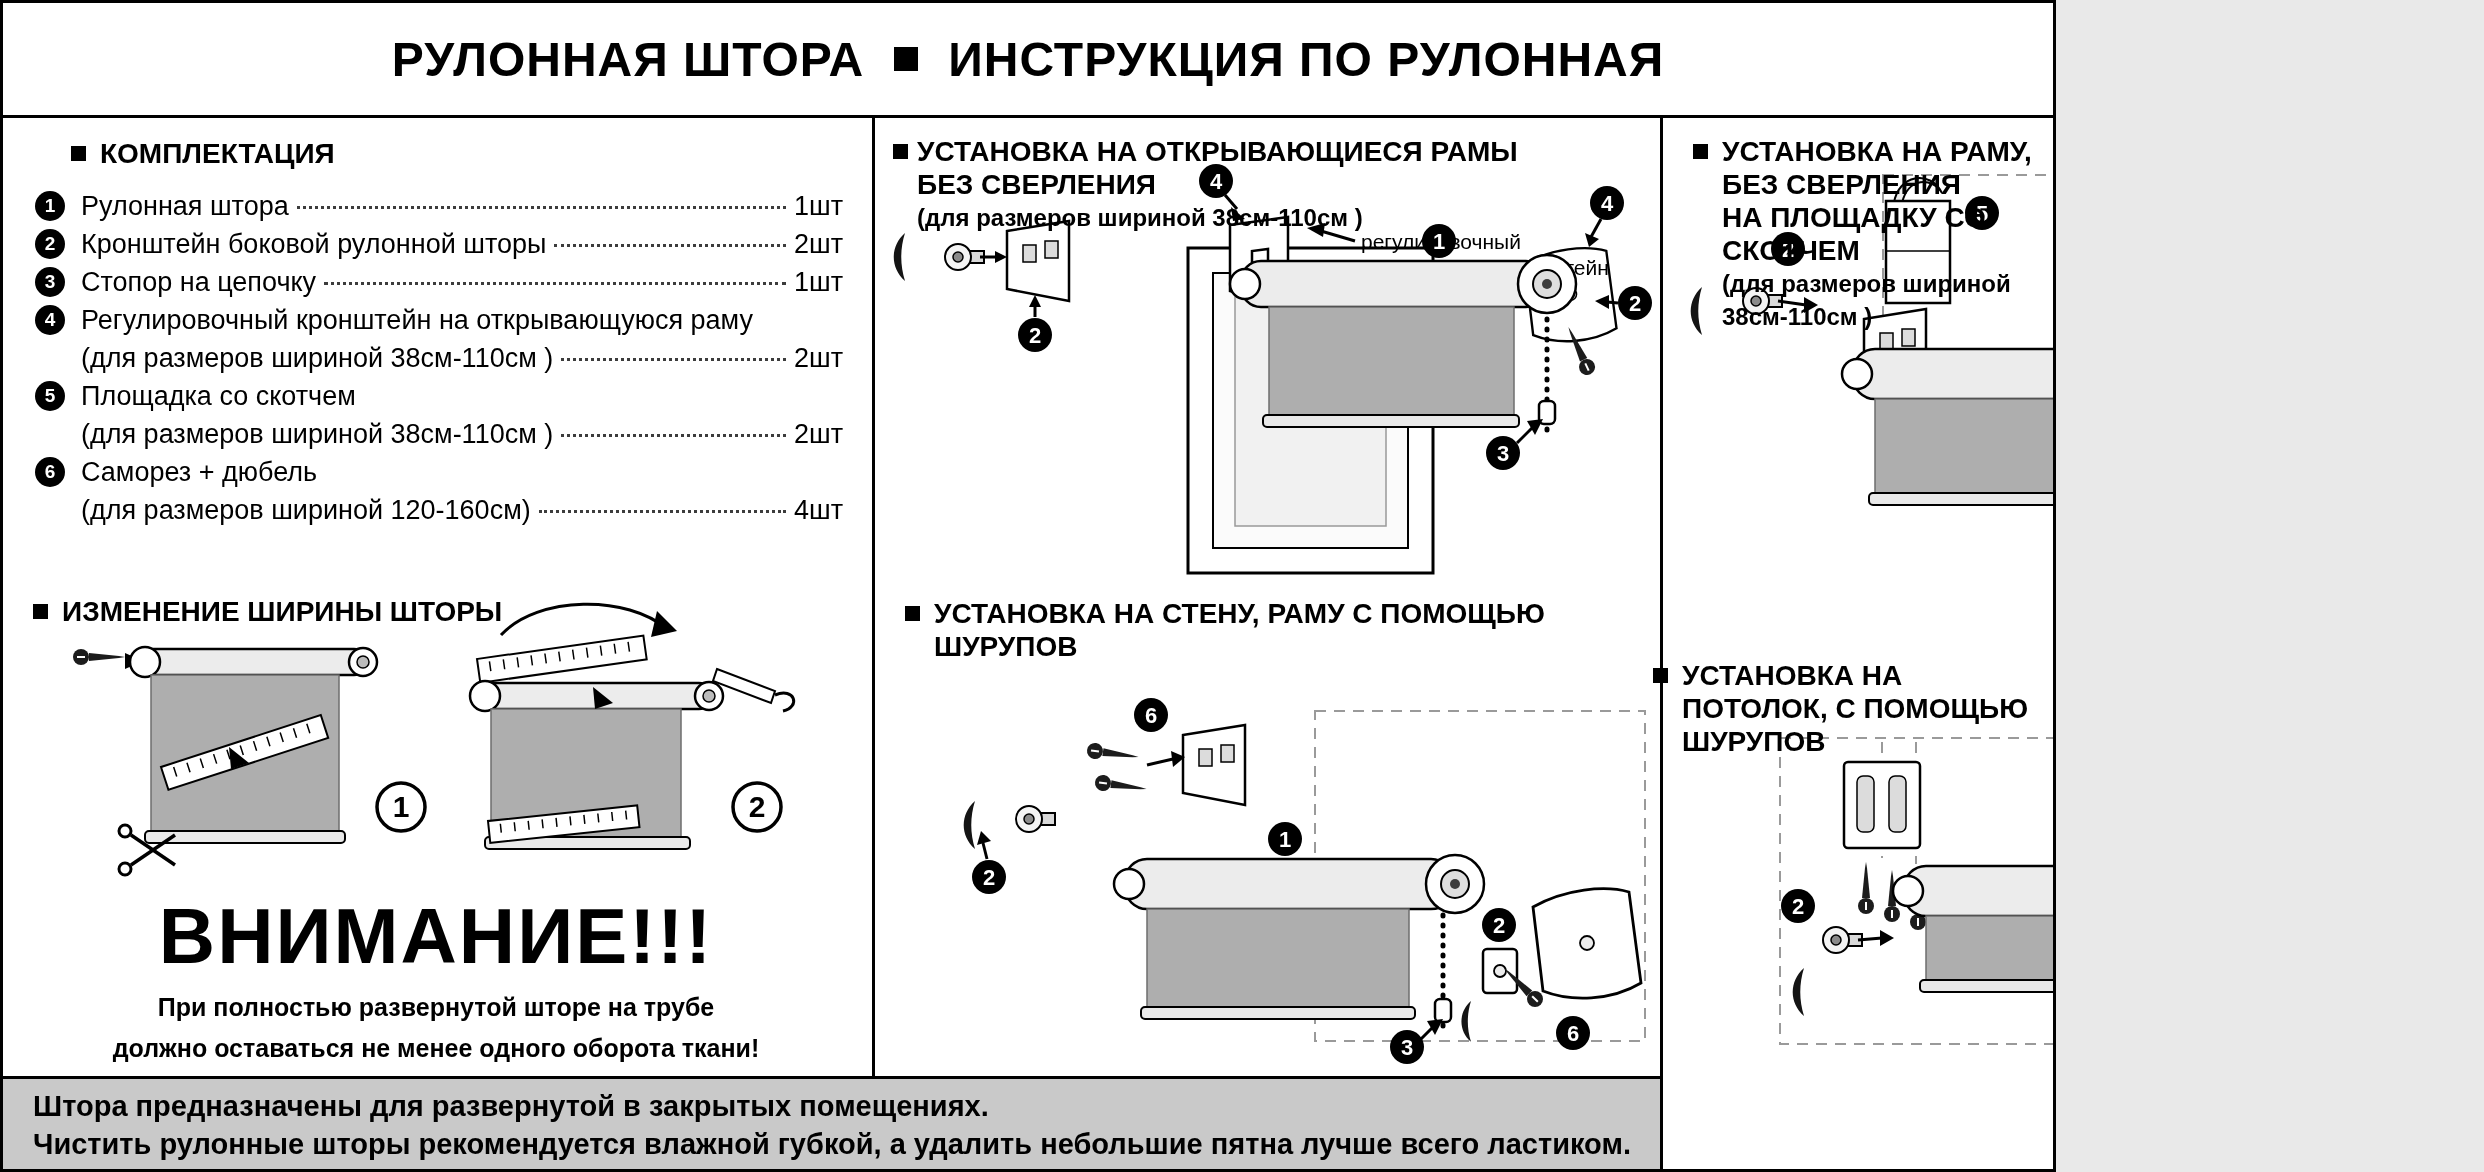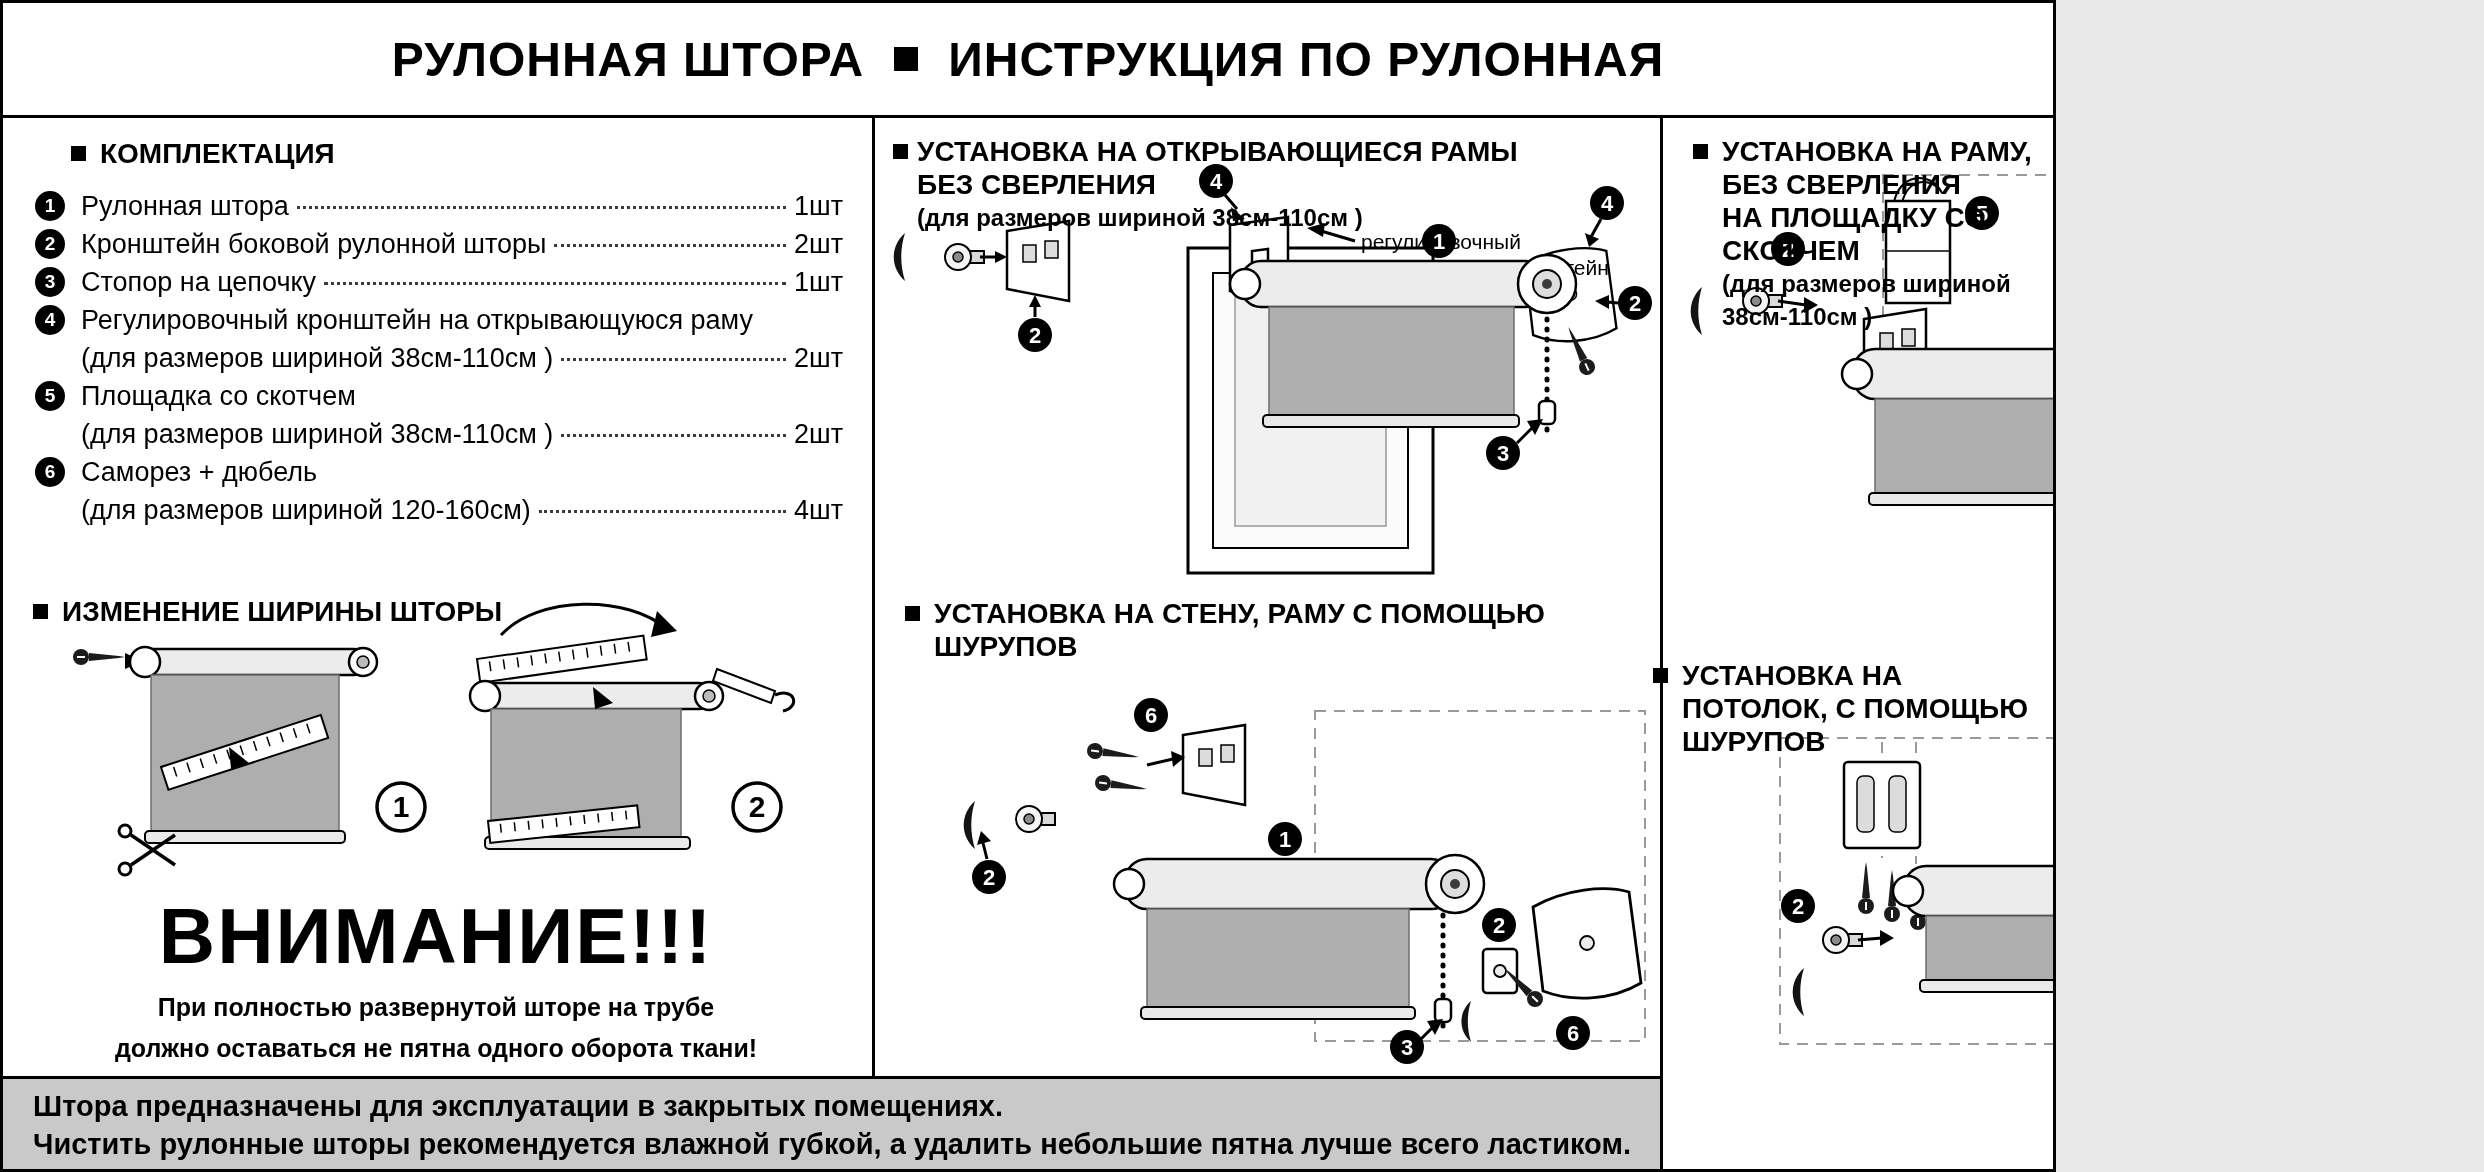--- a/index.html
+++ b/index.html
@@ -239,21 +239,21 @@
       <g transform="translate(724,208)">
         <circle class="circ" r="24"></circle>
           <text class="circt" y="10">2</text>
       </g>
     </g>
   </svg>
 
   <div class="attn-title">ВНИМАНИЕ!!!</div>
   <div class="attn-text">
     <div>При полностью развернутой шторе на трубе</div>
-    <div>должно оставаться не пятна одного оборота ткани!</div>
+    <div>должно оставаться не менее одного оборота ткани!</div>
   </div>
 
   <div class="sec" style="left:890px; top:132px;gap:9px;">
     <span class="sq-s"></span>
     <div class="lines">
       <div>УСТАНОВКА НА ОТКРЫВАЮЩИЕСЯ РАМЫ</div>
       <div>БЕЗ СВЕРЛЕНИЯ</div>
       <div class="size">(для размеров шириной 38см-110см )</div>
     </div>
   </div>
@@ -521,17 +521,17 @@
       <g transform="translate(436,402)">
         <circle class="bdg" r="17"></circle>
           <text class="bdgt" y="8">3</text>
       </g>
       <line class="arr" x1="450" y1="394" x2="466" y2="380"></line>
       <path class="ah" d="M460 374 L476 372 L468 388 Z"></path>
     </g>
   </svg>
 
   <div class="band">
-    <div>Штора предназначены для эксплуатации в закрытых помещениях.</div>
+    <div>Штора предназначены для развернутой в закрытых помещениях.</div>
     <div>Чистить рулонные шторы рекомендуется влажной губкой, а удалить небольшие пятна лучше всего ластиком.</div>
   </div>
 
 </div>
 
 </body></html>

